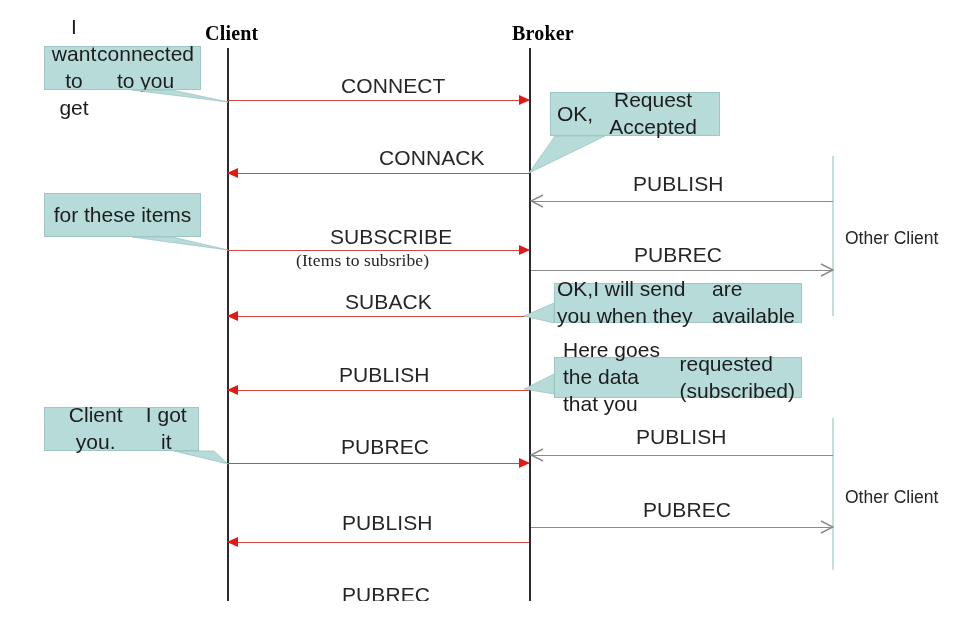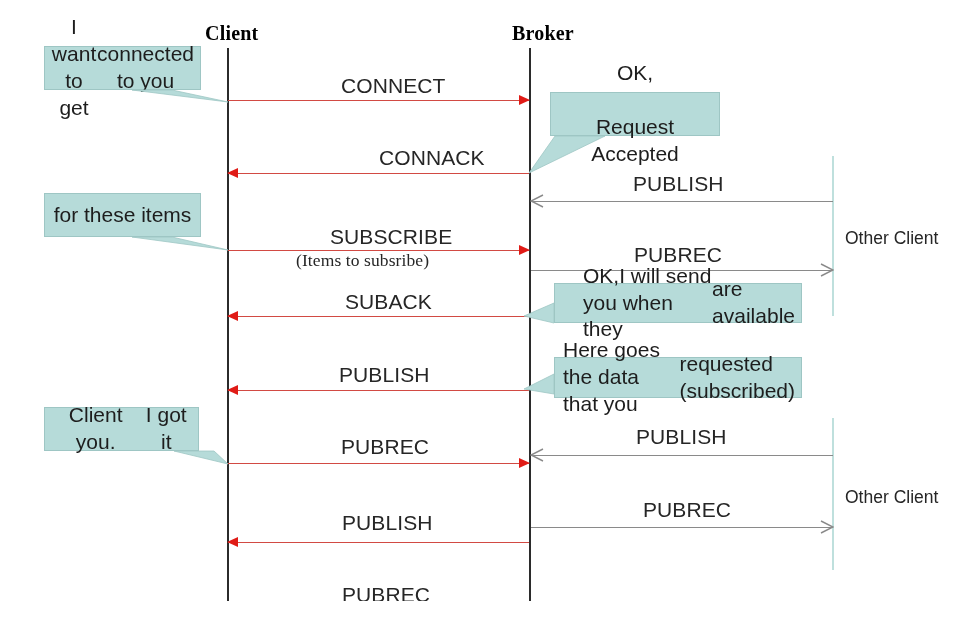--- a/index.html
+++ b/index.html
@@ -224,42 +224,42 @@
       <span>I want to get</span>
         <br>
       <span>connected to you</span>
     </div>
     <svg class="tail" style="left:0;top:0;width:200px;height:70px;">
       <polygon points="88,44 128,44 184,56" fill="#b6dbd9" stroke="#9ec6c4" stroke-width="0.8"></polygon>
     </svg>
   </div>
 
   <div class="callout" style="left:550px; top:92px;">
-    <div class="box" style="width:170px; height:44px;flex-direction:column;">
+    <div class="box" style="width:170px; height:44px;">
       <span>OK,</span>
         <br>
       <span>Request Accepted</span>
     </div>
     <svg class="tail" style="left:-25px;top:0;width:210px;height:100px;">
       <polygon points="30,44 80,44 4,81" fill="#b6dbd9" stroke="#9ec6c4" stroke-width="0.8"></polygon>
     </svg>
   </div>
 
   <div class="callout" style="left:44px; top:193px;">
     <div class="box" style="width:157px; height:44px;">
         <br>
       <span>for these items</span>
     </div>
     <svg class="tail" style="left:0;top:0;width:200px;height:70px;">
       <polygon points="88,44 128,44 184,57" fill="#b6dbd9" stroke="#9ec6c4" stroke-width="0.8"></polygon>
     </svg>
   </div>
 
   <div class="callout" style="left:554px; top:283px;">
-    <div class="box leftalign" style="width:248px; height:40px; padding-left:28px;">
+    <div class="box leftalign" style="width:248px; height:40px; padding-left:2px;">
       <span>OK,I will send you when they</span>
         <br>
       <span>are available</span>
     </div>
     <svg class="tail" style="left:-30px;top:0;width:100px;height:60px;">
       <polygon points="30,20 30,40 0,33" fill="#b6dbd9" stroke="#9ec6c4" stroke-width="0.8"></polygon>
     </svg>
   </div>
 
   <div class="callout" style="left:554px; top:357px;">

